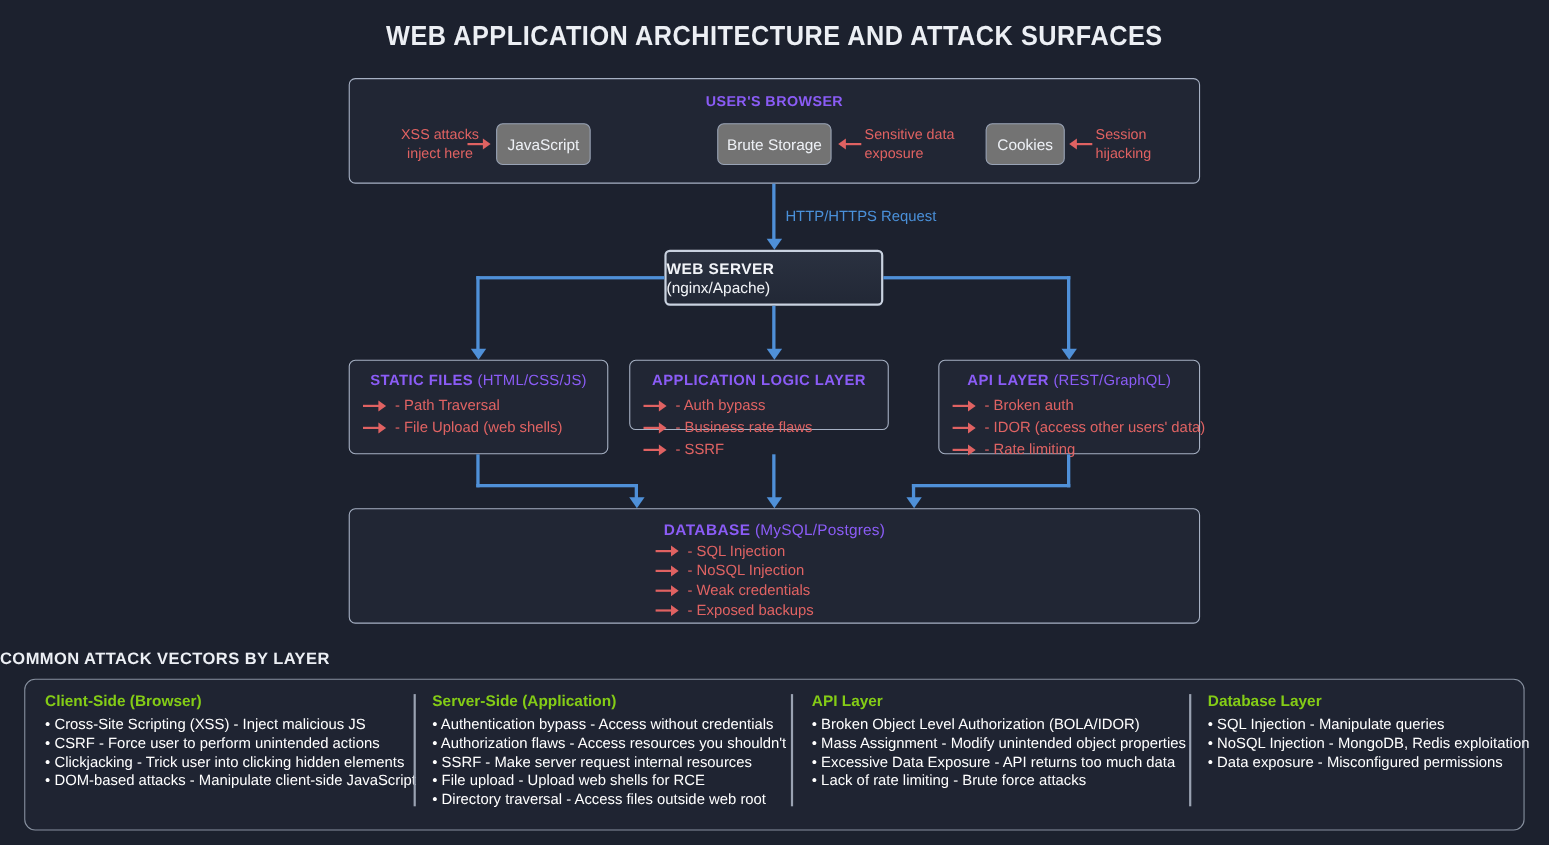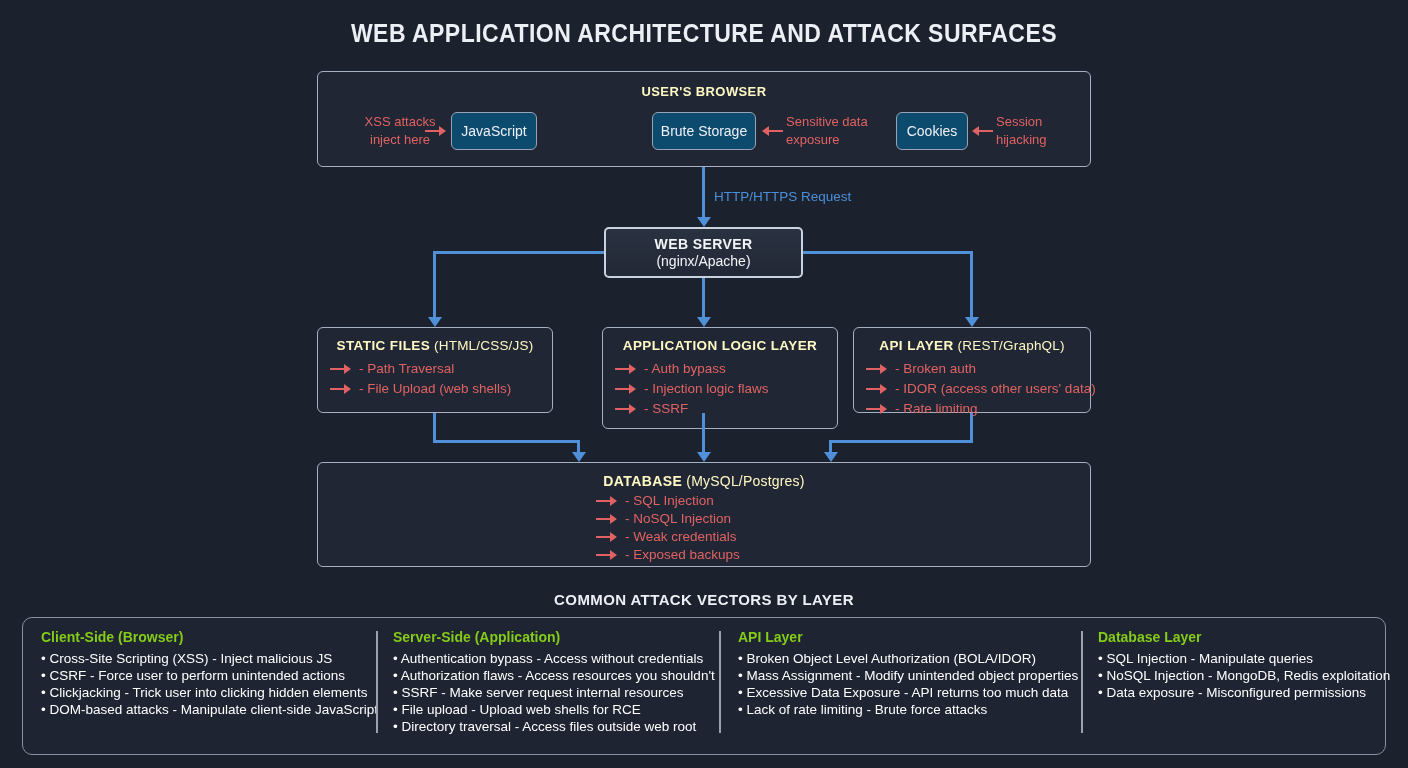--- a/index.html
+++ b/index.html
@@ -16,27 +16,27 @@
     position: absolute;
     border: 1.5px solid #a6b0c3;
     border-radius: 6px;
     background: #212634;
     box-sizing: border-box;
   }
   .node {
     position: absolute;
     border: 1.5px solid #99a3b5;
     border-radius: 6px;
-    background: #0c4a6e;
+    background: #737373;
     box-sizing: border-box;
     display: flex; align-items: center; justify-content: center;
     color: #eef1f6; font-size: 14px;
   }
   .box-title {
-    color: #fef9c3; font-weight: bold; font-size: 13px;
+    color: #8b5cf6; font-weight: bold; font-size: 13px;
     letter-spacing: 0.4px; text-align: center;
   }
   .title-rest { font-weight: normal; letter-spacing: 0.2px; }
 
   
   #main-title {
     position: absolute; top: 19px; left: 0; width: 1408px;
     text-align: center; color: #eceff4; font-size: 25px; font-weight: bold;
     letter-spacing: 0.5px;
     transform: scaleX(0.92);
@@ -87,30 +87,30 @@
   .layer-box { padding-top: 10px; }
   .layer-box .box-title { font-size: 13.5px; margin-bottom: 8px; }
   .layer-box .atk-list { margin-left: 12px; }
 
   
   #web-server {
     position: absolute;
     border: 2px solid #c9d2e0; border-radius: 5px;
     background: linear-gradient(#2a3140, #222836);
     box-sizing: border-box;
-    display: flex; flex-direction: column; align-items: center; justify-content: center;
+    display: flex; flex-direction: column; align-items: flex-start; justify-content: center;
     color: #f2f4f8;
   }
   #web-server .ws-title { font-weight: bold; font-size: 14px; letter-spacing: 0.4px; }
   #web-server .ws-sub { font-size: 14px; margin-top: 1px; }
 
   
   #vectors-title {
     position: absolute; top: 591px; left: 0; width: 1408px;
-    text-align: center; color: #eceff4; font-size: 15px; font-weight: bold;
+    color: #eceff4; font-size: 15px; font-weight: bold;
     letter-spacing: 0.4px;
   }
   #vectors-panel {
     position: absolute; left: 22px; top: 617px; width: 1364px; height: 138px;
     border: 1px solid #87909f; border-radius: 10px;
     background: #1f2432; box-sizing: border-box;
   }
   .vec-col { position: absolute; top: 11px; }
   .vec-heading { color: #84cc16; font-weight: bold; font-size: 14px; margin-bottom: 5px; }
   .vec-item { color: #ffffff; font-size: 13.5px; line-height: 17px; white-space: nowrap; }
@@ -179,32 +179,32 @@
           <span class="red-arrow"></span>
           <span class="atk-text">- Path Traversal</span>
         </div>
       <div class="atk-row">
           <span class="red-arrow"></span>
           <span class="atk-text">- File Upload (web shells)</span>
         </div>
     </div>
   </div>
 
-  <div class="panel layer-box" style="left:602px; top:327px; width:236px; height:102px;">
+  <div class="panel layer-box" style="left:572px; top:327px; width:236px; height:64px;">
     <div class="box-title">
       <span>APPLICATION LOGIC LAYER</span><span class="title-rest"></span>
     </div>
     <div class="atk-list">
       <div class="atk-row">
           <span class="red-arrow"></span>
           <span class="atk-text">- Auth bypass</span>
         </div>
       <div class="atk-row">
           <span class="red-arrow"></span>
-          <span class="atk-text">- Injection logic flaws</span>
+          <span class="atk-text">- Business rate flaws</span>
         </div>
       <div class="atk-row">
           <span class="red-arrow"></span>
           <span class="atk-text">- SSRF</span>
         </div>
     </div>
   </div>
 
   <div class="panel layer-box" style="left:853px; top:327px; width:238px; height:86px;">
     <div class="box-title">

